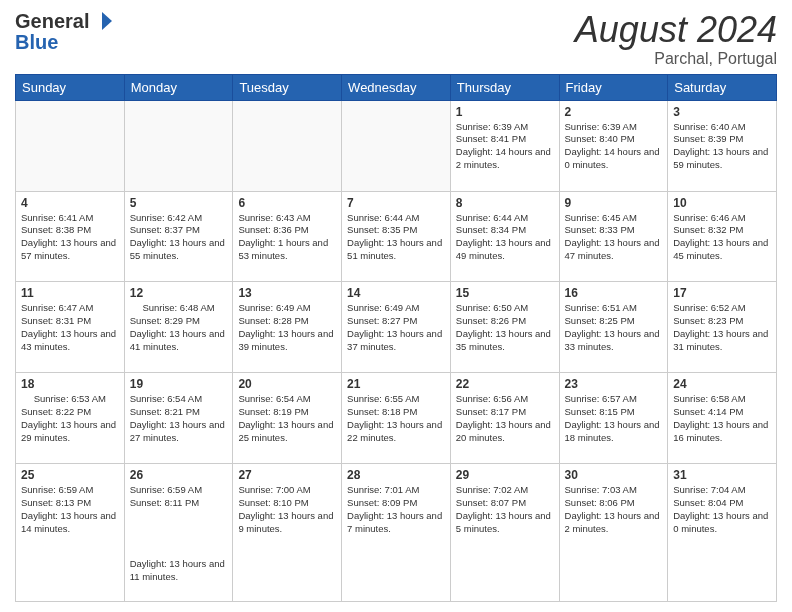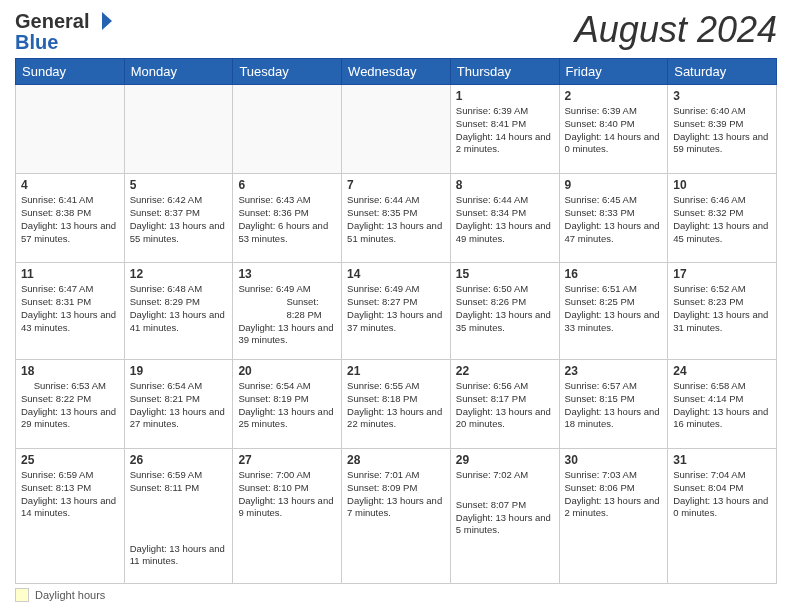--- a/index.html
+++ b/index.html
@@ -108,20 +108,21 @@
           </div>
           <svg width="22" height="22" viewBox="0 0 22 22">
             <polygon points="11,2 21,11 11,20" fill="#2563b0"></polygon>
           </svg>
         </div>
         <div style="font-size:20px;font-weight:bold;color:#2563b0;line-height:1;">Blue</div>
       </div>
     </div>
     <div class="title-section">
       <div class="main-title">August 2024</div>
+      <div class="subtitle">Parchal, Portugal</div>
     </div>
   </div>
 
   <table class="calendar">
     <thead>
       <tr id="header-row">
           <th>Sunday</th>
           <th>Monday</th>
           <th>Tuesday</th>
           <th>Wednesday</th>
@@ -165,21 +166,21 @@
           <td>
             <span class="day-number">5</span>
             <div style="line-height: 1.35;">Sunrise: 6:42 AM</div>
             <div style="line-height: 1.35;">Sunset: 8:37 PM</div>
             <div style="line-height: 1.35;">Daylight: 13 hours and 55 minutes.</div>
           </td>
           <td>
             <span class="day-number">6</span>
             <div style="line-height: 1.35;">Sunrise: 6:43 AM</div>
             <div style="line-height: 1.35;">Sunset: 8:36 PM</div>
-            <div style="line-height: 1.35;">Daylight: 6 hours and 53 minutes.</div>
+            <div style="line-height: 1.35;">Daylight: 1 hours and 53 minutes.</div>
           </td>
           <td>
             <span class="day-number">7</span>
             <div style="line-height: 1.35;">Sunrise: 6:44 AM</div>
             <div style="line-height: 1.35;">Sunset: 8:35 PM</div>
             <div style="line-height: 1.35;">Daylight: 13 hours and 51 minutes.</div>
           </td>
           <td>
             <span class="day-number">8</span>
             <div style="line-height: 1.35;">Sunrise: 6:44 AM</div>
@@ -201,28 +202,28 @@
         </tr>
         <tr>
           <td>
             <span class="day-number">11</span>
             <div style="line-height: 1.35;">Sunrise: 6:47 AM</div>
             <div style="line-height: 1.35;">Sunset: 8:31 PM</div>
             <div style="line-height: 1.35;">Daylight: 13 hours and 43 minutes.</div>
           </td>
           <td>
             <span class="day-number">12</span>
-            <div style="line-height: 1.35;">Sunrise: 6:48 AM</div>
+            <div style="line-height: 1.35; text-align: center;">Sunrise: 6:48 AM</div>
             <div style="line-height: 1.35;">Sunset: 8:29 PM</div>
             <div style="line-height: 1.35;">Daylight: 13 hours and 41 minutes.</div>
           </td>
           <td>
             <span class="day-number">13</span>
             <div style="line-height: 1.35;">Sunrise: 6:49 AM</div>
-            <div style="line-height: 1.35; margin-left: 48px;">Sunset: 8:28 PM</div>
+            <div style="line-height: 1.35;">Sunset: 8:28 PM</div>
             <div style="line-height: 1.35;">Daylight: 13 hours and 39 minutes.</div>
           </td>
           <td>
             <span class="day-number">14</span>
             <div style="line-height: 1.35;">Sunrise: 6:49 AM</div>
             <div style="line-height: 1.35;">Sunset: 8:27 PM</div>
             <div style="line-height: 1.35;">Daylight: 13 hours and 37 minutes.</div>
           </td>
           <td>
             <span class="day-number">15</span>
@@ -308,36 +309,32 @@
           </td>
           <td>
             <span class="day-number">28</span>
             <div style="line-height: 1.35;">Sunrise: 7:01 AM</div>
             <div style="line-height: 1.35;">Sunset: 8:09 PM</div>
             <div style="line-height: 1.35;">Daylight: 13 hours and 7 minutes.</div>
           </td>
           <td>
             <span class="day-number">29</span>
             <div style="line-height: 1.35;">Sunrise: 7:02 AM</div>
-            <div style="line-height: 1.35; margin-top: 17px;">Sunset: 8:07 PM</div>
+            <div style="line-height: 1.35;">Sunset: 8:07 PM</div>
             <div style="line-height: 1.35;">Daylight: 13 hours and 5 minutes.</div>
           </td>
           <td>
             <span class="day-number">30</span>
             <div style="line-height: 1.35;">Sunrise: 7:03 AM</div>
             <div style="line-height: 1.35;">Sunset: 8:06 PM</div>
             <div style="line-height: 1.35;">Daylight: 13 hours and 2 minutes.</div>
           </td>
           <td>
             <span class="day-number">31</span>
             <div style="line-height: 1.35;">Sunrise: 7:04 AM</div>
             <div style="line-height: 1.35;">Sunset: 8:04 PM</div>
             <div style="line-height: 1.35;">Daylight: 13 hours and 0 minutes.</div>
           </td>
         </tr>
       </tbody>
   </table>
 
-  <div class="footer">
-    <div class="daylight-box"></div>
-    <span>Daylight hours</span>
-  </div>
 </div>
 
 </body></html>

